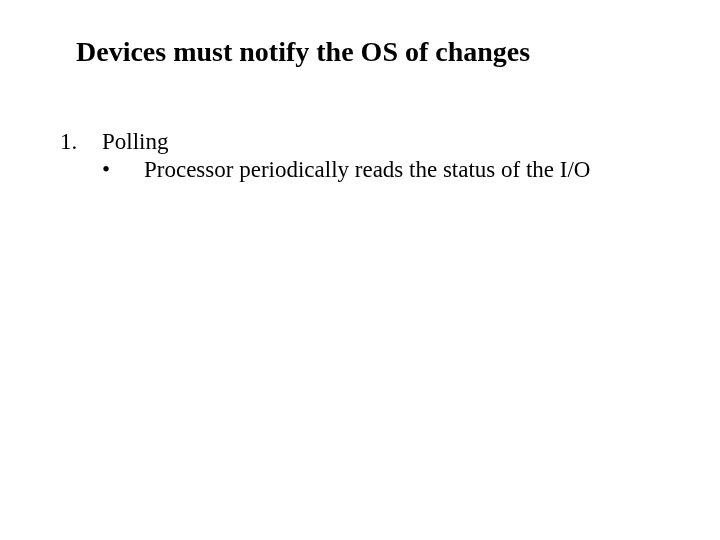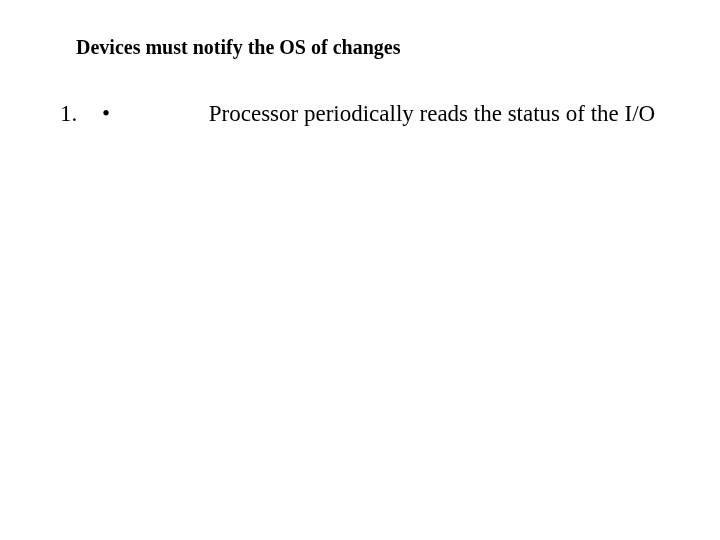--- a/index.html
+++ b/index.html
@@ -9,24 +9,24 @@
     }
     body {
       width: 720px;
       height: 540px;
       background: #ffffff;
       font-family: "Times New Roman", Times, serif;
       color: #000000;
       padding-top: 36px;
     }
     .title {
-      font-size: 20px;
+      font-size: 28px;
       font-weight: bold;
       margin-left: 76px;
-      margin-bottom: 42px;
+      margin-bottom: 61px;
       font-family: Liberation Serif, serif;
     }
     .ordered-list {
       list-style: none;
       margin-left: 60px;
     }
     .list-item-1 {
       font-size: 23px;
       position: relative;
       padding-left: 42px;
@@ -45,31 +45,31 @@
       position: relative;
       padding-left: 42px;
     }
     .sub-item .bullet {
       position: absolute;
       left: 0;
       top: 0;
     }
     .sub-text-line {
       display: block;
-      text-align: center;
     }
   </style>
 </head>
 <body>
 
 <div class="title">Devices must notify the OS of changes</div>
 
 <ol class="ordered-list">
   <li class="list-item-1">
     <span class="num">1.</span>
+    <span>Polling</span>
     <ul class="sub-list">
       <li class="sub-item">
         <span class="bullet">•</span>
         <span class="sub-text-line">Processor periodically reads the status of the I/O</span>
       </li>
     </ul>
   </li>
 </ol>
 
 </body></html>

